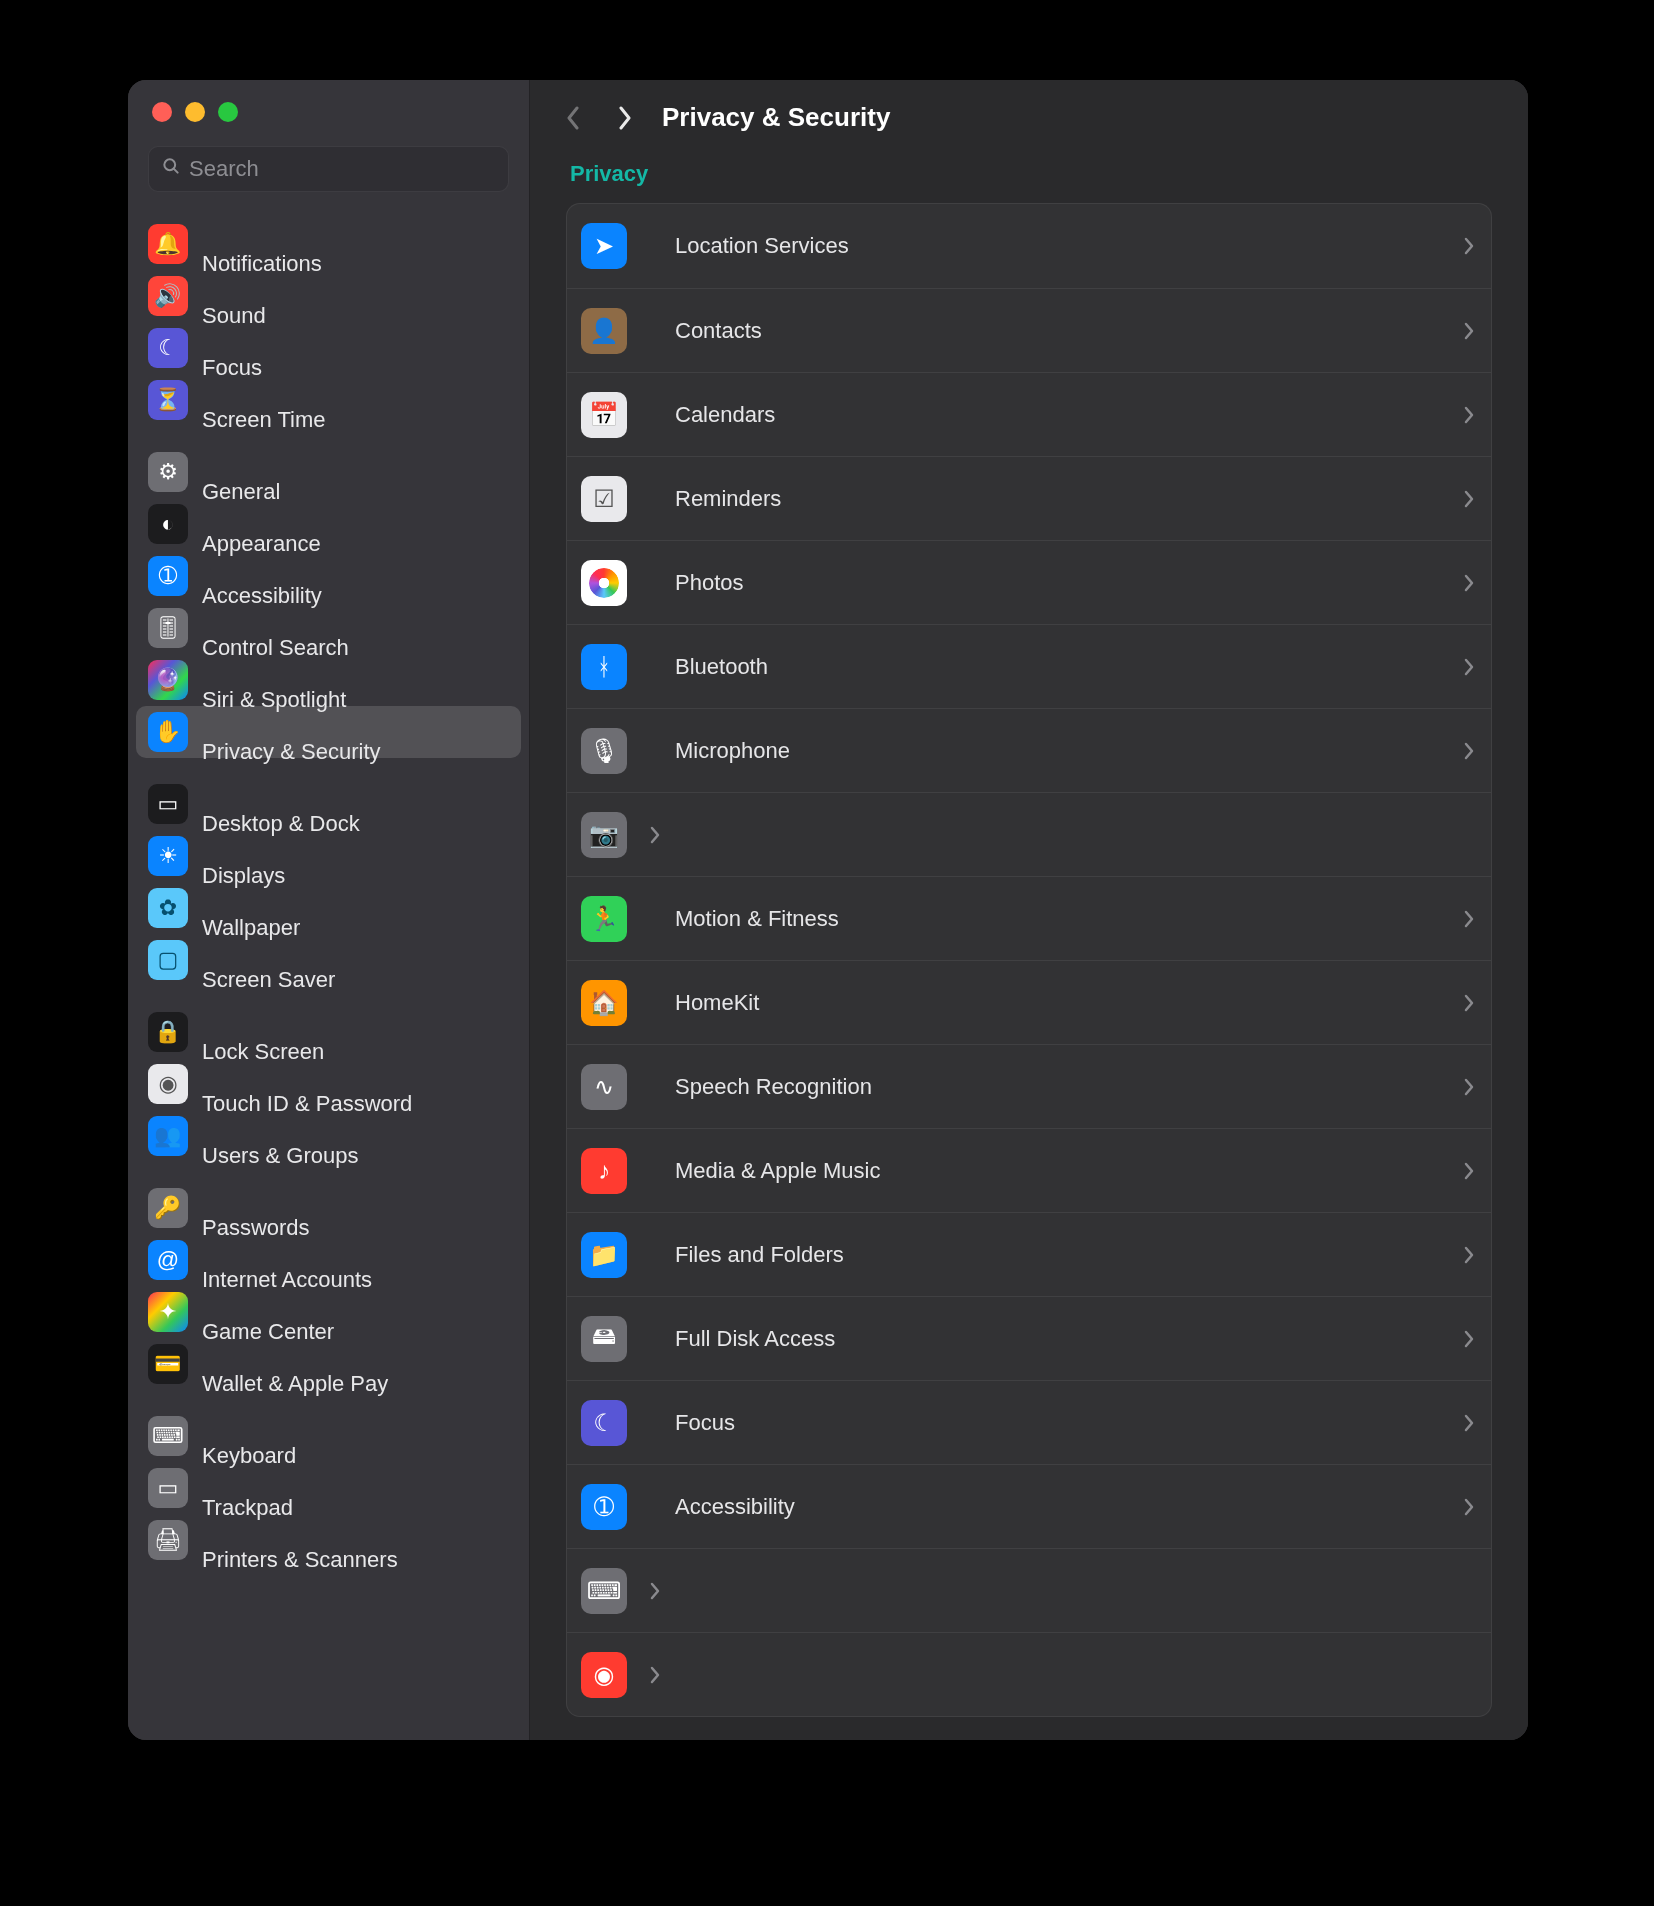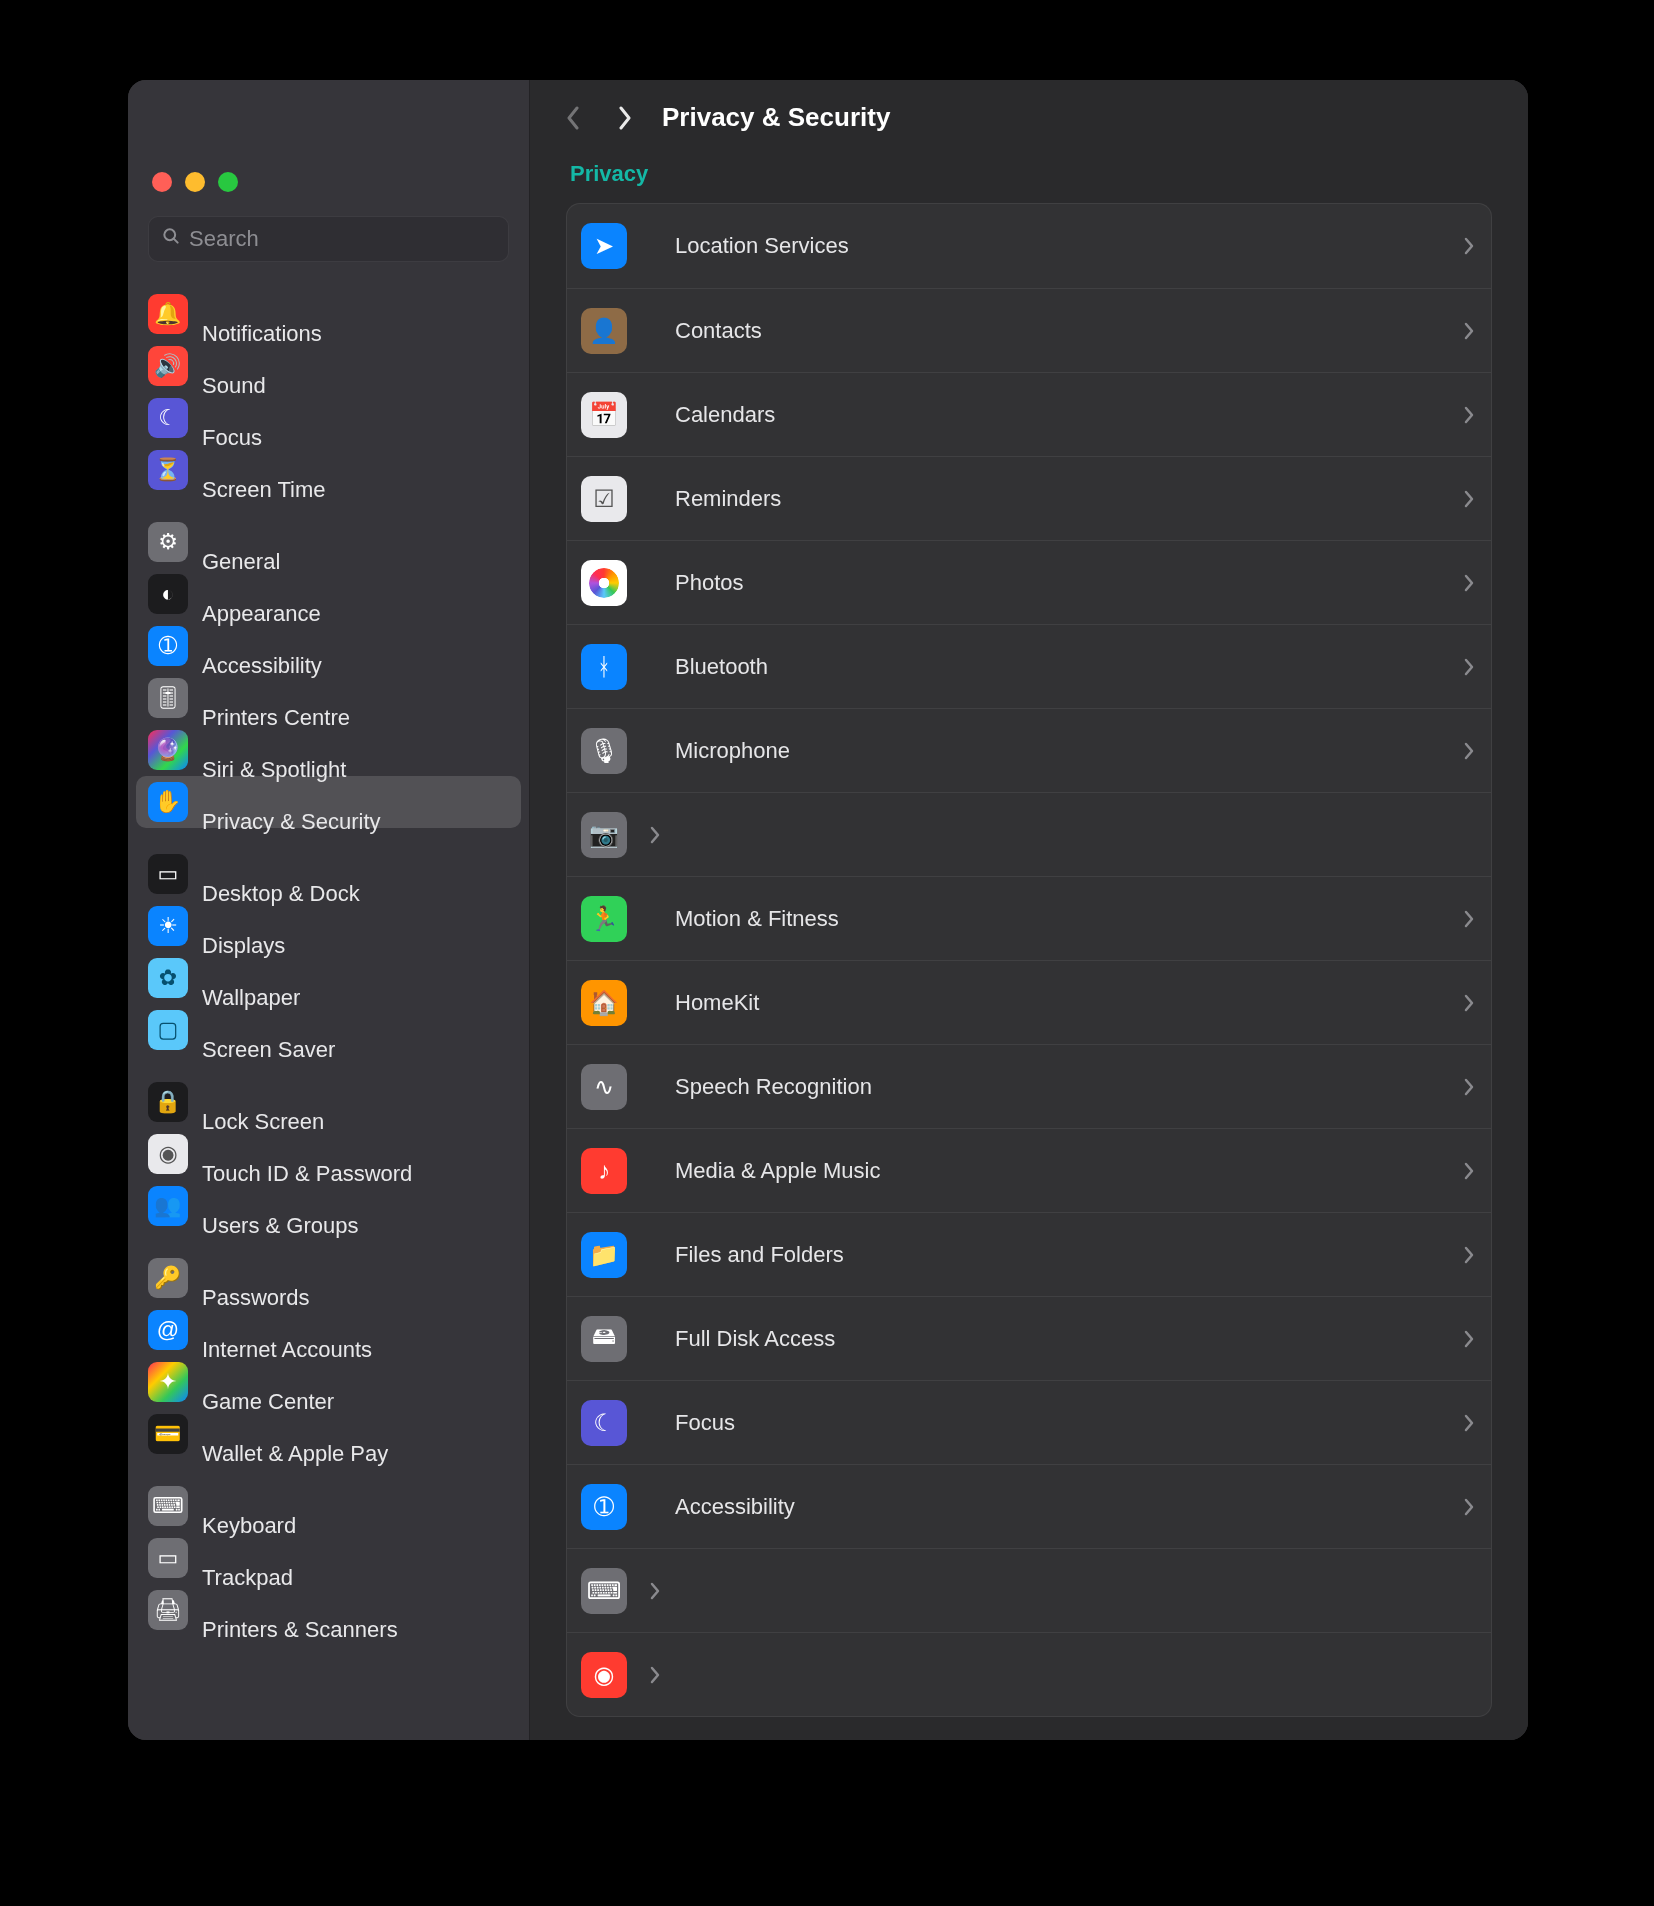--- a/index.html
+++ b/index.html
@@ -24,21 +24,20 @@
     overflow: hidden;
   }
   
   .sidebar {
     width: 402px;
     height: 100%;
     background: #36353a;
     border-right: 1px solid rgba(0,0,0,0.35);
     display: flex;
     flex-direction: column;
-    justify-content: center;
   }
   .sidebar-top {
     padding: 22px 20px 14px 20px;
   }
   .traffic-lights {
     display: flex;
     gap: 13px;
     margin-bottom: 24px;
     padding-left: 4px;
   }
@@ -240,21 +239,21 @@
           <div class="side-item">
             <div class="side-icon bg-dark">◐</div>
             <div class="label">Appearance</div>
           </div>
           <div class="side-item">
             <div class="side-icon bg-blue">➀</div>
             <div class="label">Accessibility</div>
           </div>
           <div class="side-item">
             <div class="side-icon bg-gray">🎚</div>
-            <div class="label">Printers Centre</div>
+            <div class="label">Control Search</div>
           </div>
           <div class="side-item">
             <div class="side-icon bg-siri">🔮</div>
             <div class="label">Siri &amp; Spotlight</div>
           </div>
           <div class="side-item selected">
             <div class="side-icon bg-blue">✋</div>
             <div class="label">Privacy &amp; Security</div>
           </div>
         </div>

